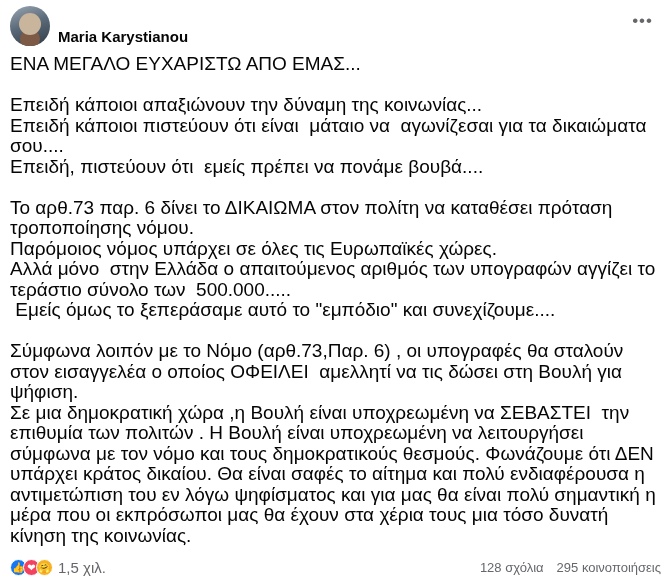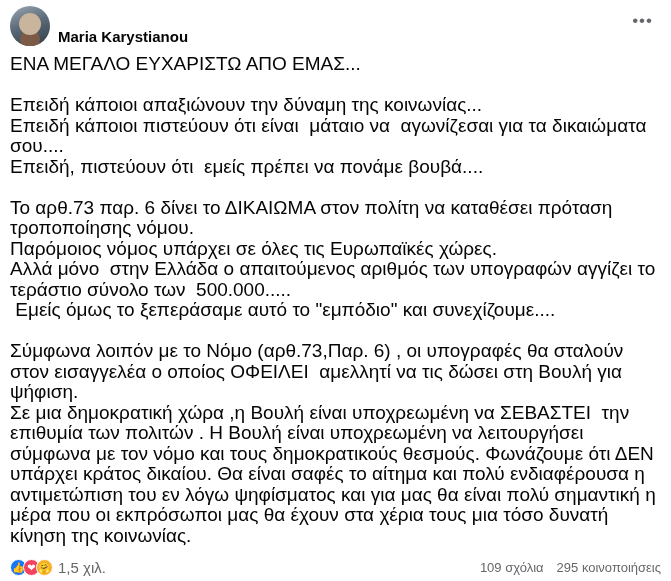--- a/index.html
+++ b/index.html
@@ -185,18 +185,18 @@
   <div class="post-footer">
     <div class="reactions">
       <div class="reaction-icons">
         <div class="r-icon r-like">👍</div>
         <div class="r-icon r-love">❤</div>
         <div class="r-icon r-care">🤗</div>
       </div>
       <span class="count-text">1,5 χιλ.</span>
     </div>
     <div class="footer-right">
-      <span>109 σχόλια</span>
+      <span>128 σχόλια</span>
       <span>295 κοινοποιήσεις</span>
     </div>
   </div>
 
 </div>
 
 </body></html>

